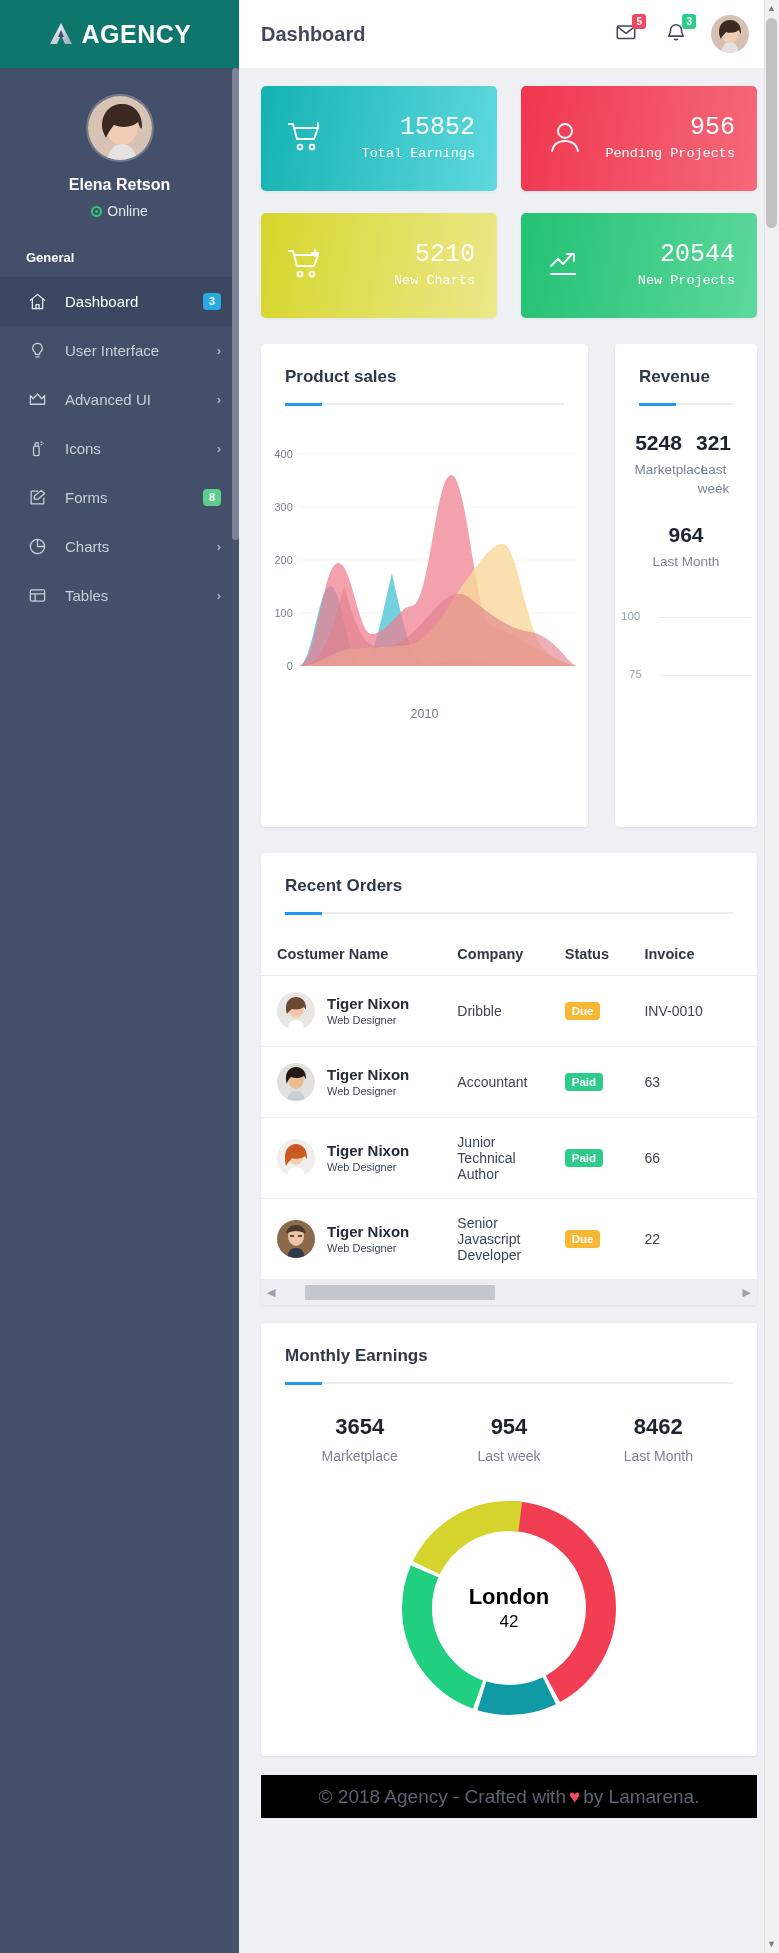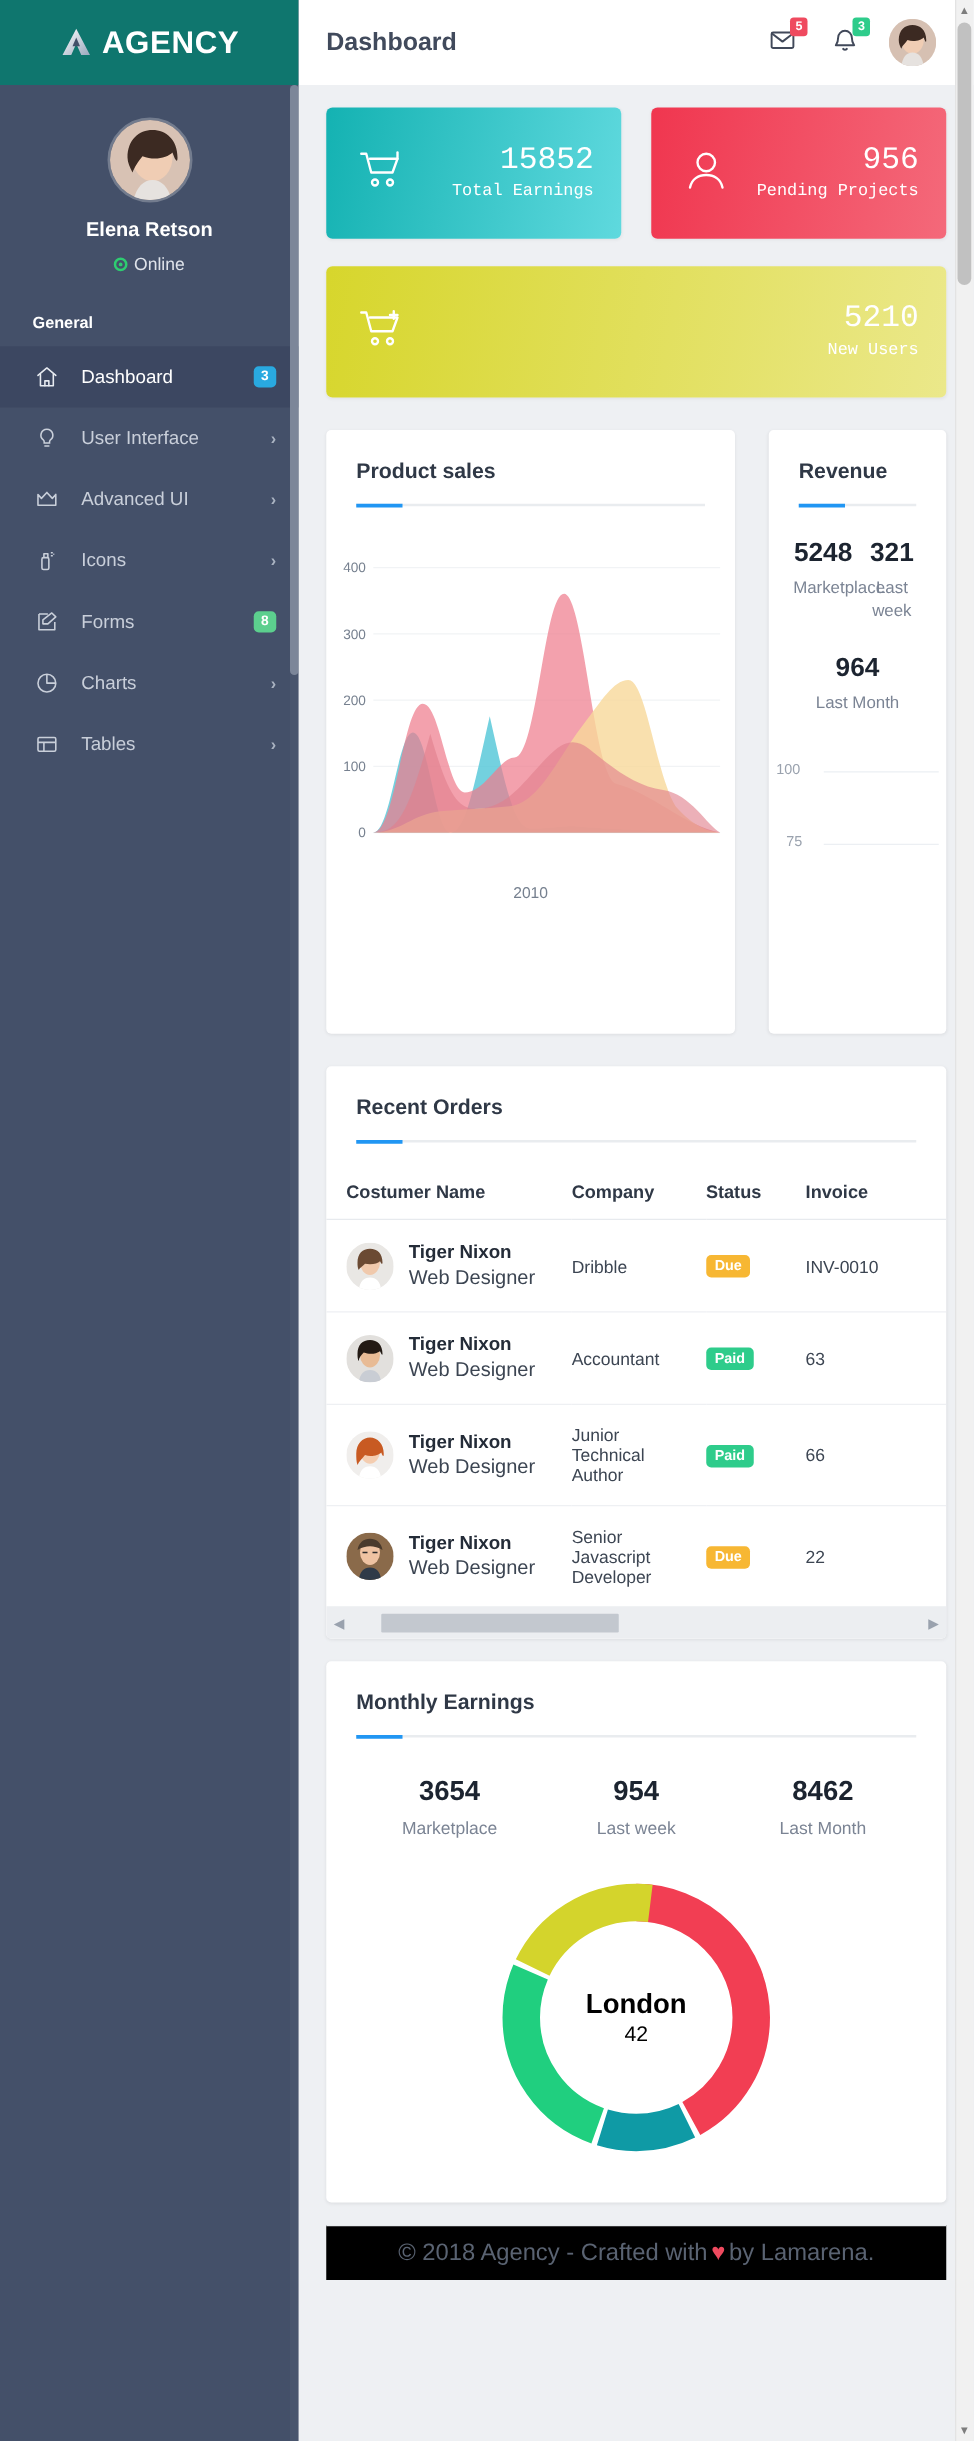--- a/index.html
+++ b/index.html
@@ -169,21 +169,21 @@
   .tbl td {
     padding: 16px 8px 16px 0; border-bottom: 1px solid #eef0f3;
     font-size: 14px; color: #3c4552; vertical-align: middle;
   }
   .tbl tr:last-child td { border-bottom: none; }
   .th-name { padding-left: 16px !important; width: 192px; }
   .td-name { padding-left: 16px !important; }
   .cust { display: flex; align-items: center; gap: 12px; }
   .cust-av { width: 38px; height: 38px; border-radius: 50%; overflow: hidden; flex: 0 0 38px; }
   .cust-n { font-size: 15px; font-weight: bold; color: #242c38; line-height: 1.3; }
-  .cust-r { font-size: 16px; color: #3c4552; line-height: 1.35; }
+  .cust-r { font-size: 11px; color: #3c4552; line-height: 1.35; }
   .st {
     display: inline-block; font-size: 11.5px; font-weight: bold; color: #fff;
     border-radius: 4px; padding: 3px 7px;
   }
   .st-due { background: #f7b733; }
   .st-paid { background: #2ecc8b; }
   .col-comp { width: 105px; }
   .col-stat { width: 78px; }
   .col-inv { width: 110px; white-space: nowrap; }
 
@@ -435,24 +435,37 @@
           <span class="stat-ico">
             <svg viewBox="0 0 36 34" fill="none" stroke="#fff" stroke-width="1.9" stroke-linecap="round" stroke-linejoin="round">
               <path d="M2 4h4l4 15h17l4-11H9"></path>
                 <circle cx="13" cy="27" r="2.4"></circle>
                 <circle cx="25" cy="27" r="2.4"></circle>
               <path d="M28 3v6M25 6h6"></path>
             </svg>
           </span>
           <span class="stat-right">
             <span class="stat-num" style="display:block">5210</span>
-            <span class="stat-lbl" style="display:block">New Users</span>
-          </span>
-        </div>
-
+            <span class="stat-lbl" style="display:block">New Charts</span>
+          </span>
+        </div>
+
+        <div class="stat-card" style="background:linear-gradient(100deg,#22c173 0%,#5dd89c 100%)">
+          <span class="stat-ico">
+            <svg viewBox="0 0 36 34" fill="none" stroke="#fff" stroke-width="1.9" stroke-linecap="round" stroke-linejoin="round">
+              <path d="M4 19l7-7 5 5 9-10"></path>
+                <path d="M20 7h7v7"></path>
+                <path d="M4 27h24"></path>
+            </svg>
+          </span>
+          <span class="stat-right">
+            <span class="stat-num" style="display:block">20544</span>
+            <span class="stat-lbl" style="display:block">New Projects</span>
+          </span>
+        </div>
       </div>
 
       <div class="panel-row">
 
         <div class="panel panel-sales">
           <div class="panel-title">Product sales</div>
           <div class="rule"></div>
 
           <div class="chart-area">
             <svg width="100%" height="262" viewBox="0 0 330 262" preserveAspectRatio="none">

